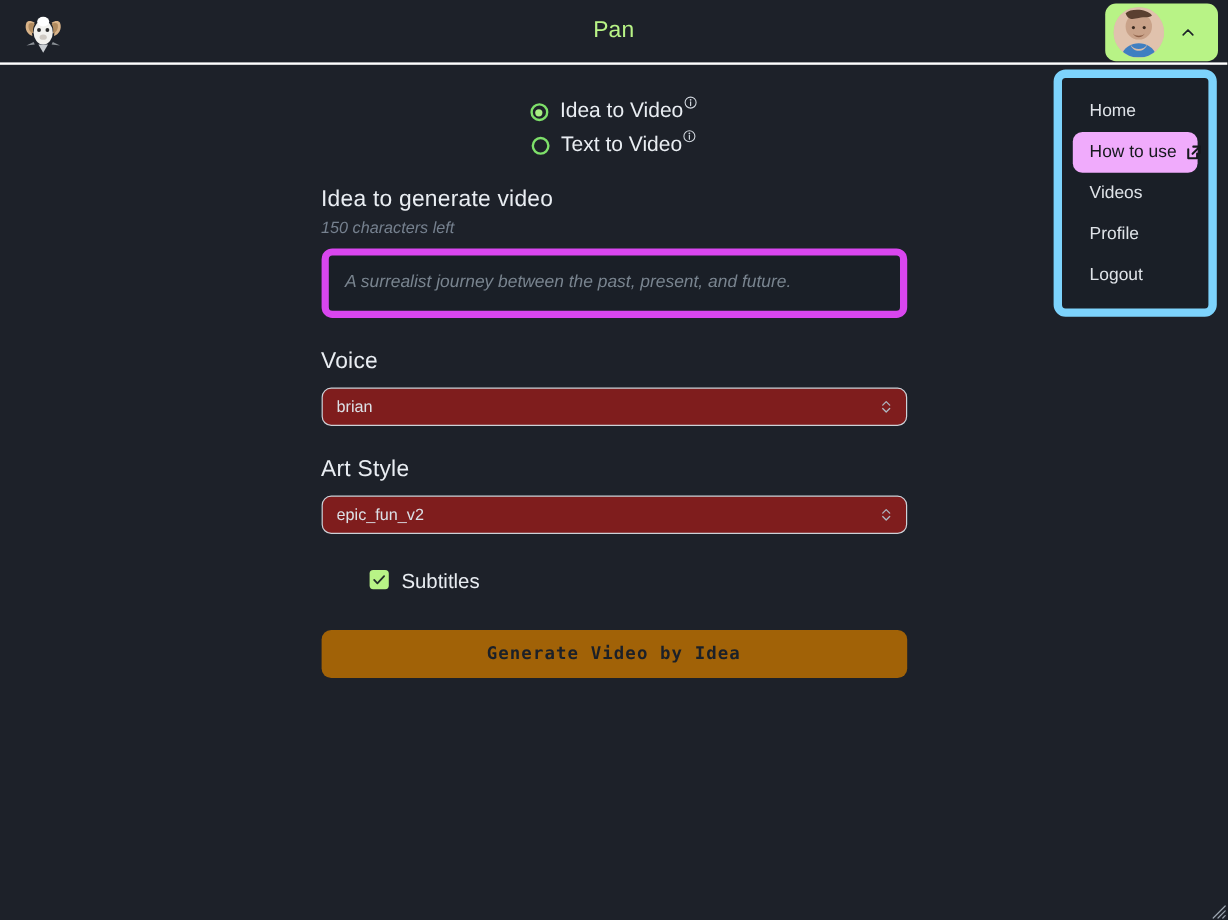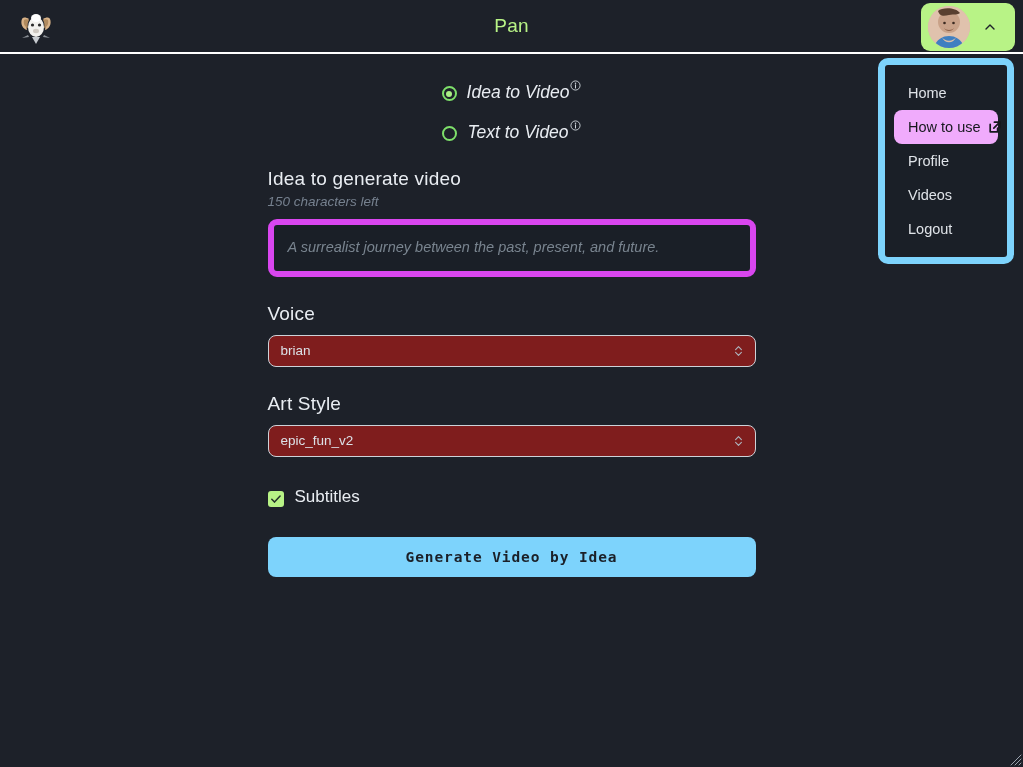--- a/index.html
+++ b/index.html
@@ -117,22 +117,21 @@
     position: relative;
     padding-top: 26px;
     z-index: 10;
   }
 
   .radio-group {
     width: 100%;
     display: flex;
     flex-direction: column;
     align-items: center;
-    gap: 16px;
-    font-style: italic;
+    gap: 4px;
   }
 
   .radio-row {
     display: flex;
     align-items: flex-start;
     gap: 10px;
     cursor: pointer;
   }
 
   .radio-dot {
@@ -239,24 +238,25 @@
     top: 50%;
     transform: translateY(-50%);
     width: 9px;
     height: 14px;
     pointer-events: none;
   }
   .select-chevrons svg { display: block; width: 100%; height: 100%; }
 
   .checkbox-row {
     display: flex;
-    align-items: flex-end;
+    align-items: flex-start;
     gap: 11px;
     margin-top: 30px;
     cursor: pointer;
+    margin-left: 40px;
   }
 
   .cb-box {
     width: 16px;
     height: 16px;
     border-radius: 3px;
     background: #b8f386;
     flex: none;
     position: relative;
   }
@@ -269,21 +269,21 @@
   .cb-label {
     font-size: 17px;
     color: #e9edf2;
   }
 
   .generate-button {
     display: block;
     width: 488px;
     height: 40px;
     margin-top: 30px;
-    background: #7dd3fc;
+    background: #a16207;
     border: none;
     border-radius: 8px;
     color: #1b2028;
     font-family: "DejaVu Sans Mono", monospace;
     font-size: 14.5px;
     font-weight: bold;
     letter-spacing: 0.9px;
     cursor: pointer;
   }
 
@@ -354,25 +354,25 @@
     <span class="ext-icon">
       <svg viewBox="0 0 14 14" xmlns="http://www.w3.org/2000/svg">
         <path d="M2.2 4.4v7.4h7.4V8" fill="none" stroke="#16181d" stroke-width="1.7" stroke-linecap="round" stroke-linejoin="round"></path>
         <path d="M6.4 2.2h5.4v5.4" fill="none" stroke="#16181d" stroke-width="1.7" stroke-linecap="round" stroke-linejoin="round"></path>
         <path d="M11.8 2.2L5.8 8.2" fill="none" stroke="#16181d" stroke-width="1.7" stroke-linecap="round"></path>
       </svg>
     </span>
   </div>
 
   <div class="menu-item">
+    <span>Videos</span>
+  </div>
+
+  <div class="menu-item">
     <span>Profile</span>
-  </div>
-
-  <div class="menu-item">
-    <span>Videos</span>
   </div>
 
   <div class="menu-item">
     <span>Logout</span>
   </div>
 </div>
 
 <div class="main">
 
   <div class="radio-group">

